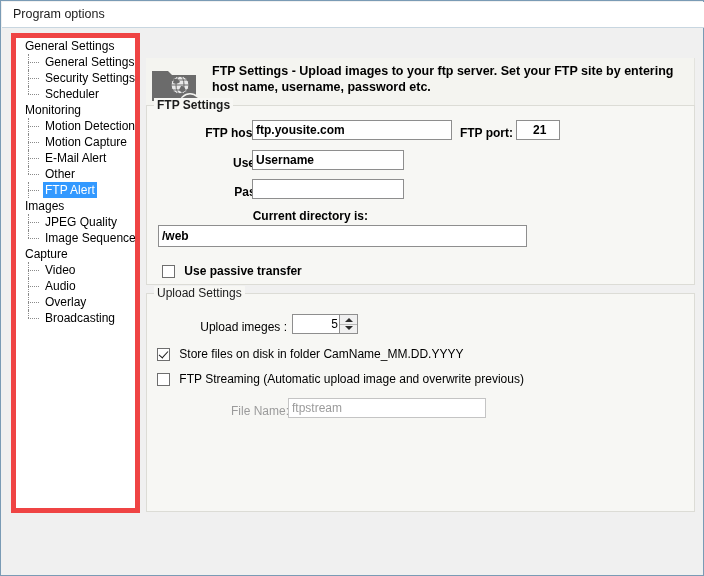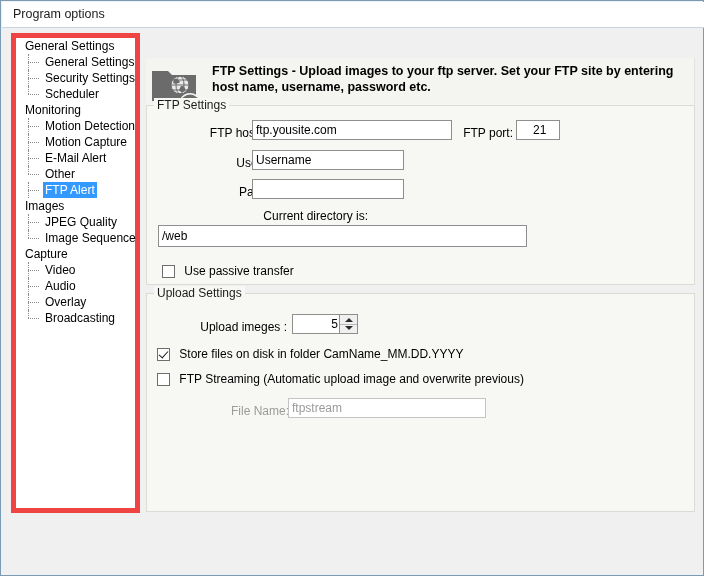--- a/index.html
+++ b/index.html
@@ -136,20 +136,21 @@
     padding: 0 3px;
     font-size: 12px;
     color: #1c1c1c;
     white-space: nowrap;
   }
   #gb-ftp {
     left: 145px;
     top: 104px;
     width: 549px;
     height: 180px;
+    font-weight: bold;
   }
   #gb-upload {
     left: 145px;
     top: 292px;
     width: 549px;
     height: 219px;
   }
 
   
   .lbl {

